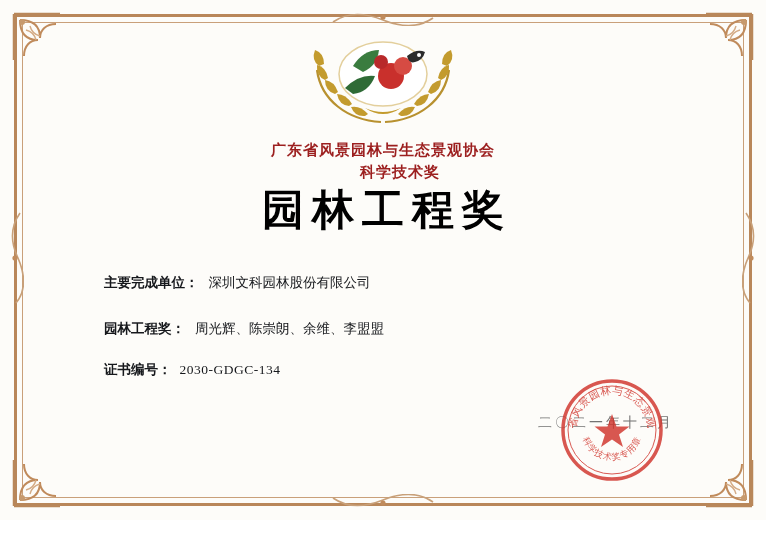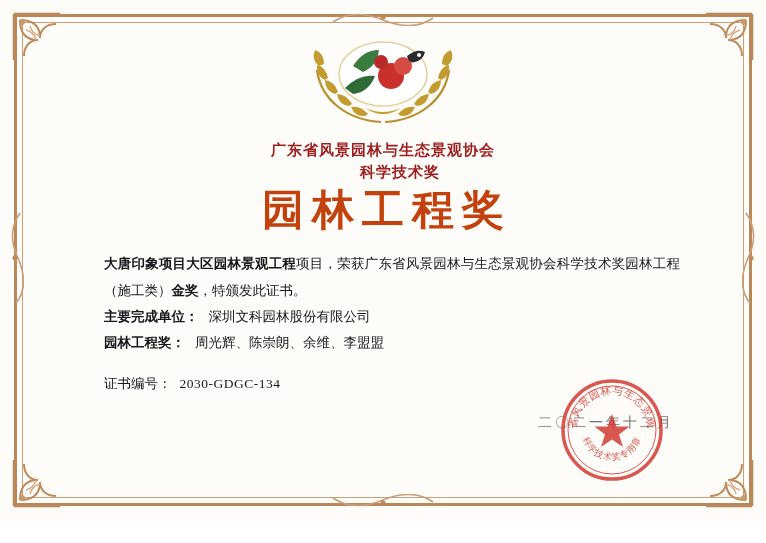--- a/index.html
+++ b/index.html
@@ -92,57 +92,57 @@
   .main-title {
     position: absolute;
     left: 0;
     right: 0;
     top: 182px;
     text-align: center;
     font-family: "DejaVu Serif", serif;
     font-weight: bold;
     font-size: 42px;
     letter-spacing: 8px;
-    color: #c2410c;
+    color: #000000;
     text-indent: 8px;
   }
 
   
   .body-block {
     position: absolute;
     left: 104px;
     right: 86px;
     top: 250px;
     font-family: "DejaVu Serif", serif;
     color: #16181c;
   }
   .para {
     font-size: 13.5px;
     line-height: 2.0;
     text-align: justify;
   }
   .para .hl { font-weight: bold; }
 
   .field {
-    margin-top: 0;
+    margin-top: 20px;
     font-size: 13.5px;
     line-height: 1.9;
     white-space: nowrap;
   }
   .field .label {
     font-weight: bold;
     margin-right: 10px;
   }
   .field .value { font-weight: normal; }
 
   .field-cert {
     margin-top: 20px;
     font-size: 13.5px;
   }
-  .field-cert .label { font-weight: normal; margin-right: 8px; }
+  .field-cert .label { font-weight: bold; margin-right: 8px; }
   .field-cert .value { font-family: "Liberation Serif", serif; letter-spacing: 0.5px; }
 
   
   .date {
     position: absolute;
     right: 92px;
     top: 414px;
     font-family: "DejaVu Serif", serif;
     font-size: 14px;
     letter-spacing: 3px;
@@ -270,23 +270,20 @@
   </div>
 
   <div class="assoc">
     <div class="assoc-line1">广东省风景园林与生态景观协会</div>
     <div class="assoc-line2">科学技术奖</div>
   </div>
 
   <div class="main-title">园林工程奖</div>
 
   <div class="body-block">
-    <div class="para">
-      <span class="hl">大唐印象项目大区园林景观工程</span><span>项目，荣获广东省风景园林与生态景观协会科学技术奖园林工程</span><span>（施工类）</span><span class="hl">金奖</span><span>，特颁发此证书。</span>
-    </div>
 
     <div class="field">
       <span class="label">主要完成单位：</span><span class="value">深圳文科园林股份有限公司</span>
     </div>
 
     <div class="field">
       <span class="label">园林工程奖：</span><span class="value">周光辉、陈崇朗、余维、李盟盟</span>
     </div>
 
     <div class="field-cert">

